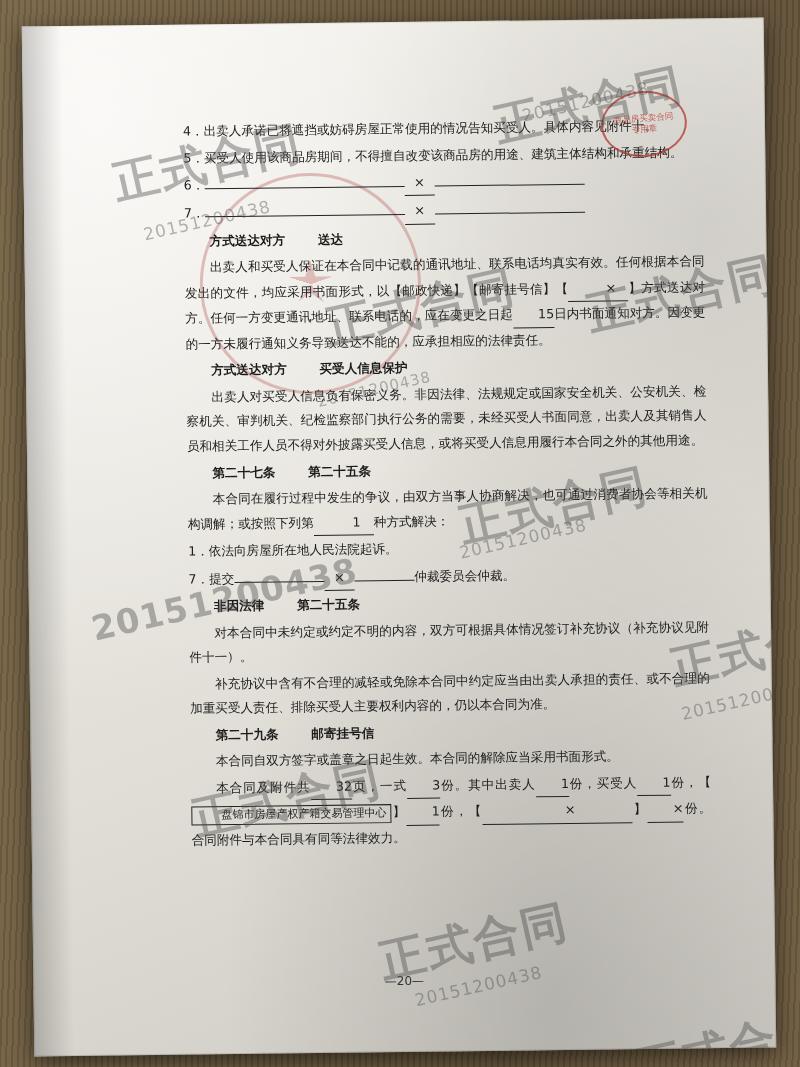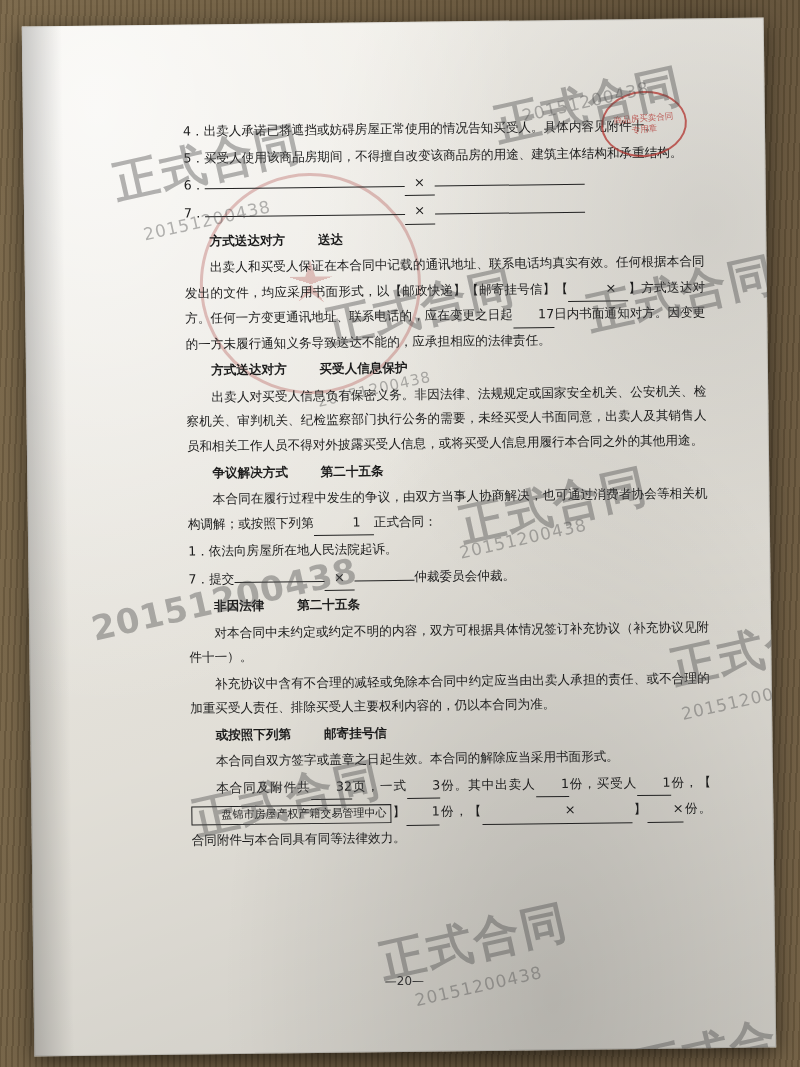--- a/index.html
+++ b/index.html
@@ -130,47 +130,47 @@
     </p>
 
     <p class="num-line">
       <span>7．</span><span class="blank w200"></span><span class="x blank w30">×</span><span class="blank w150"></span>
     </p>
 
     <p class="clause-head indent">
       <span>方式送达对方</span><span class="t">送达</span>
     </p>
     <p class="indent">
-      <span>出卖人和买受人保证在本合同中记载的通讯地址、联系电话均真实有效。任何根据本合同发出的文件，均应采用书面形式，以【邮政快递】【邮寄挂号信】【</span><span class="blank w60 x">×</span><span>】方式送达对方。任何一方变更通讯地址、联系电话的，应在变更之日起</span><span class="blank w30">17</span><span>日内书面通知对方。因变更的一方未履行通知义务导致送达不能的，应承担相应的法律责任。</span>
+      <span>出卖人和买受人保证在本合同中记载的通讯地址、联系电话均真实有效。任何根据本合同发出的文件，均应采用书面形式，以【邮政快递】【邮寄挂号信】【</span><span class="blank w60 x">×</span><span>】方式送达对方。任何一方变更通讯地址、联系电话的，应在变更之日起</span><span class="blank w30">15</span><span>日内书面通知对方。因变更的一方未履行通知义务导致送达不能的，应承担相应的法律责任。</span>
     </p>
 
     <p class="clause-head indent">
       <span>方式送达对方</span><span class="t">买受人信息保护</span>
     </p>
     <p class="indent">出卖人对买受人信息负有保密义务。非因法律、法规规定或国家安全机关、公安机关、检察机关、审判机关、纪检监察部门执行公务的需要，未经买受人书面同意，出卖人及其销售人员和相关工作人员不得对外披露买受人信息，或将买受人信息用履行本合同之外的其他用途。</p>
 
     <p class="clause-head indent">
-      <span>争议解决方式</span><span class="t">第二十五条</span>
+      <span>第二十七条</span><span class="t">第二十五条</span>
     </p>
     <p class="indent">
-      <span>本合同在履行过程中发生的争议，由双方当事人协商解决，也可通过消费者协会等相关机构调解；或按照下列第</span><span class="blank w60">1</span><span>正式合同：</span>
+      <span>本合同在履行过程中发生的争议，由双方当事人协商解决，也可通过消费者协会等相关机构调解；或按照下列第</span><span class="blank w60">1</span><span>种方式解决：</span>
     </p>
     <p class="row-item">1．依法向房屋所在地人民法院起诉。</p>
     <p class="row-item">
       <span>7．提交</span><span class="blank w90"></span><span class="x blank w30">×</span><span class="blank w60"></span><span>仲裁委员会仲裁。</span>
     </p>
 
     <p class="clause-head indent">
       <span>非因法律</span><span class="t">第二十五条</span>
     </p>
     <p class="indent">对本合同中未约定或约定不明的内容，双方可根据具体情况签订补充协议（补充协议见附件十一）。</p>
     <p class="indent">补充协议中含有不合理的减轻或免除本合同中约定应当由出卖人承担的责任、或不合理的加重买受人责任、排除买受人主要权利内容的，仍以本合同为准。</p>
 
     <p class="clause-head indent">
-      <span>或按照下列第</span><span class="t">邮寄挂号信</span>
+      <span>第二十九条</span><span class="t">邮寄挂号信</span>
     </p>
     <p class="indent">本合同自双方签字或盖章之日起生效。本合同的解除应当采用书面形式。</p>
     <p class="indent">
       <span>本合同及附件共</span><span class="blank w30">32</span><span>页，一式</span><span class="blank w30">3</span><span>份。其中出卖人</span><span class="blank w30">1</span><span>份，买受人</span><span class="blank w30">1</span><span>份，【</span><span class="boxed">盘锦市房屋产权产籍交易管理中心</span><span>】</span><span class="blank w30">1</span><span>份，【</span><span class="blank w150 x">×</span><span>】</span><span class="blank w30 x">×</span><span>份。合同附件与本合同具有同等法律效力。</span>
     </p>
 
   </div>
 
   <div class="pagenum">—20—</div>
 

